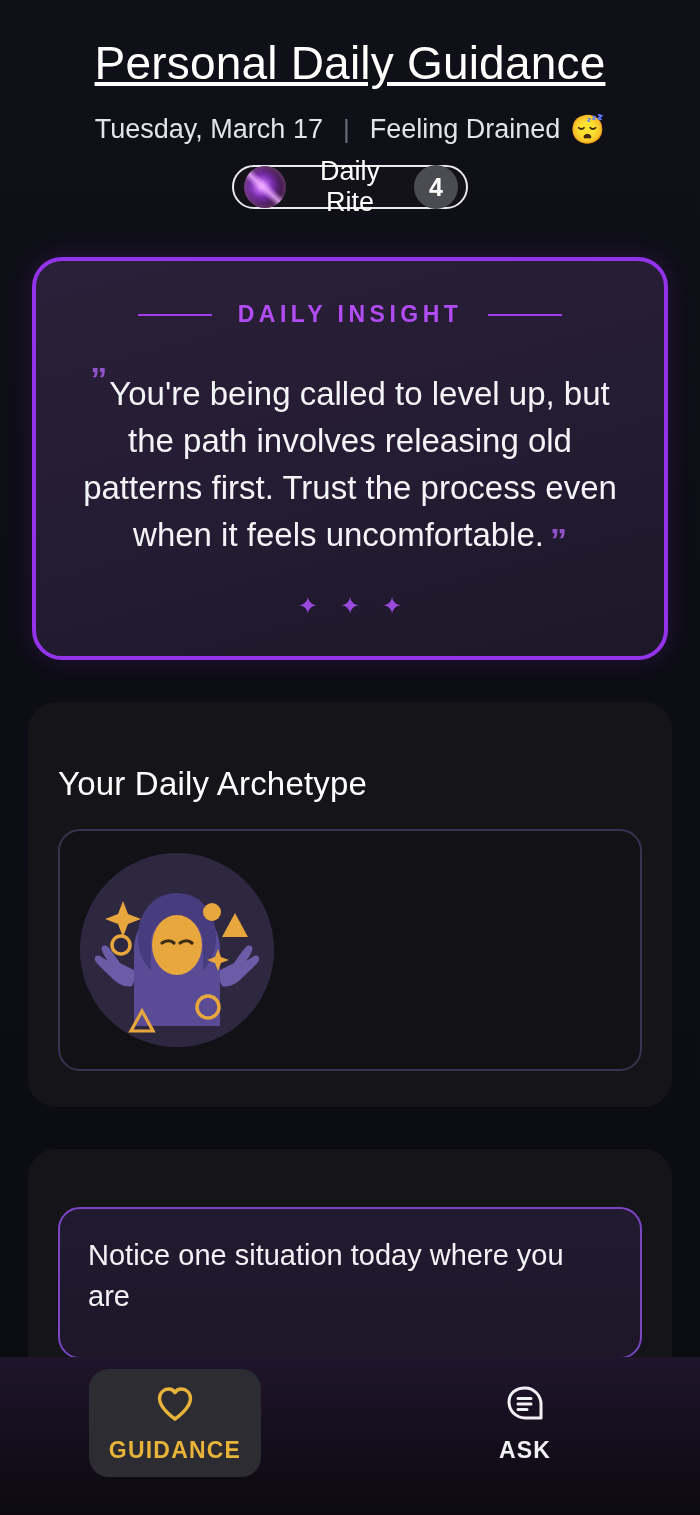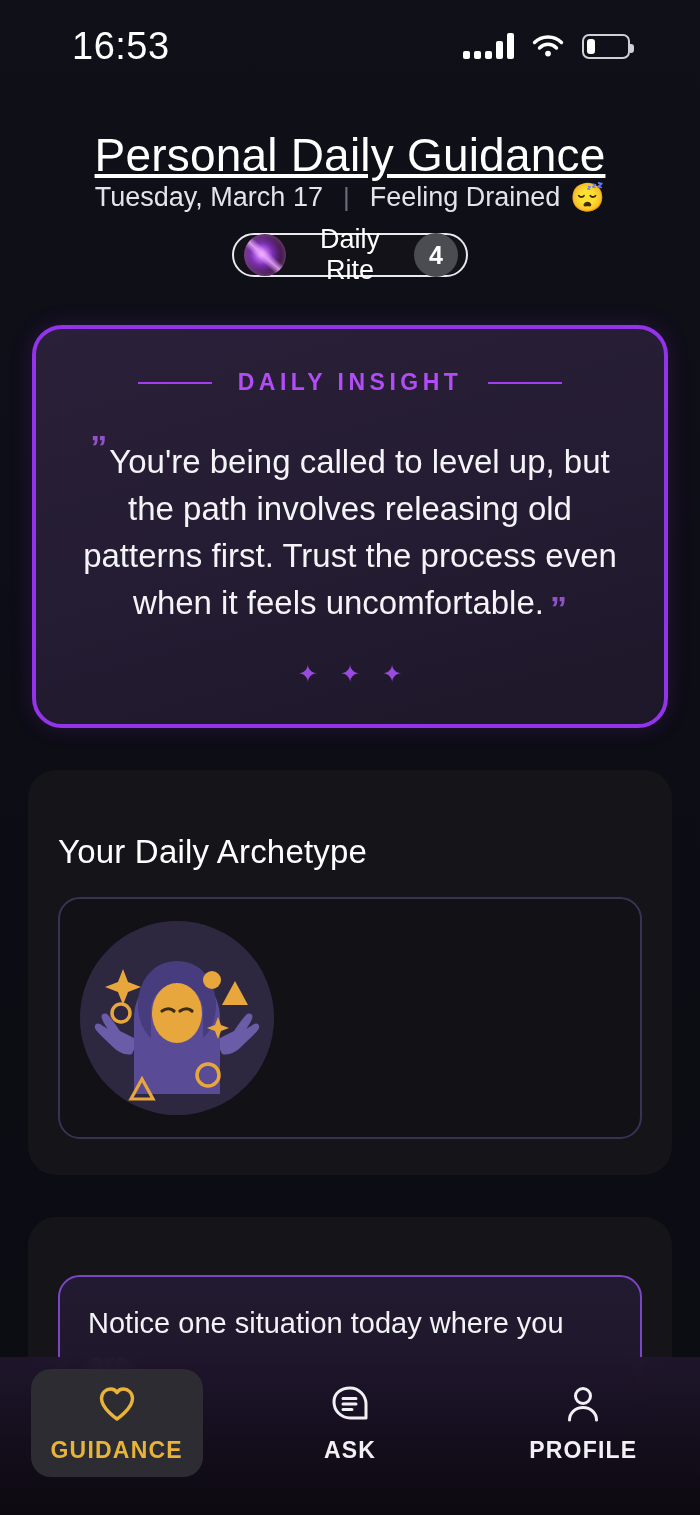--- a/index.html
+++ b/index.html
@@ -43,21 +43,21 @@
     width: 4px; height: 9px; background: #cfd0d6; border-radius: 0 3px 3px 0;
   }
   .battery .lvl { height: 100%; width: 22%; background: #ffffff; border-radius: 3px; }
 
   
   .header { text-align: center; padding-top: 36px; }
   .page-title {
     color: #ffffff; font-size: 46px; font-weight: 400; letter-spacing: 0.2px; text-decoration: underline;
   }
   .subrow {
-    margin-top: 0; display: flex; align-items: center; justify-content: center;
+    margin-top: 24px; display: flex; align-items: center; justify-content: center;
     gap: 20px; color: #e3e3ea; font-size: 27px;
   }
   .subrow .divider { color: #6c6c7a; font-size: 26px; }
   .mood { display: inline-flex; align-items: center; gap: 10px; }
   .mood-emoji { font-size: 28px; line-height: 1; }
 
   .rite-pill {
     margin: 20px auto 0; width: 236px; height: 44px;
     border: 2.5px solid #e9e9ee; border-radius: 40px;
     background: #131219;
@@ -156,42 +156,20 @@
   .nav-item.active { background: #2c2c32; }
   .nav-label { font-size: 23px; font-weight: 700; letter-spacing: 1.2px; color: #f1f1f5; }
   .nav-item.active .nav-label { color: #e8b339; }
   .nav-icon { width: 42px; height: 42px; display:block; }
 </style>
 </head>
 <body>
 
 <div class="phone">
 
-  <div class="statusbar">
-    <div class="status-time">16:53</div>
-    <div class="status-icons">
-      <span class="signal">
-        <i></i>
-          <i></i>
-          <i></i>
-          <i></i>
-          <i></i>
-      </span>
-      <span class="wifi">
-        <svg viewBox="0 0 32 24" width="32" height="24">
-          <path d="M2.5 8.5C6 5 11 3 16 3s10 2 13.5 5.5" stroke="#fff" stroke-width="3.4" fill="none" stroke-linecap="round"></path>
-          <path d="M7.5 14C10 11.6 13 10.3 16 10.3s6 1.3 8.5 3.7" stroke="#fff" stroke-width="3.4" fill="none" stroke-linecap="round"></path>
-          <circle cx="16" cy="19.6" r="2.9" fill="#fff"></circle>
-        </svg>
-      </span>
-      <span class="battery">
-        <span class="lvl"></span>
-      </span>
-    </div>
-  </div>
 
   <div class="header">
     <div class="page-title">Personal Daily Guidance</div>
     <div class="subrow">
       <span>Tuesday, March 17</span>
       <span class="divider">|</span>
       <span class="mood">
         <span>Feeling Drained</span>
         <span class="mood-emoji">😴</span>
       </span>
@@ -270,24 +248,15 @@
     <div class="nav-item">
       <span class="nav-icon">
         <svg viewBox="0 0 42 42" width="42" height="42">
           <path d="M21 5c8.8 0 16 7.2 16 16v14H21C12.2 35 5 27.8 5 19S12.2 5 21 5z" fill="none" stroke="#f1f1f5" stroke-width="3" stroke-linejoin="round"></path>
           <path d="M14 15.5h13M14 21h13M14 26.5h9" stroke="#f1f1f5" stroke-width="3" stroke-linecap="round"></path>
         </svg>
       </span>
       <span class="nav-label">ASK</span>
     </div>
 
-    <div class="nav-item">
-      <span class="nav-icon">
-        <svg viewBox="0 0 42 42" width="42" height="42">
-          <circle cx="21" cy="13" r="7.5" fill="none" stroke="#f1f1f5" stroke-width="3"></circle>
-          <path d="M7.5 37c0-7.2 6-12.5 13.5-12.5S34.5 29.8 34.5 37" fill="none" stroke="#f1f1f5" stroke-width="3" stroke-linecap="round"></path>
-        </svg>
-      </span>
-      <span class="nav-label">PROFILE</span>
-    </div>
 
   </div>
 </div>
 
 </body></html>

